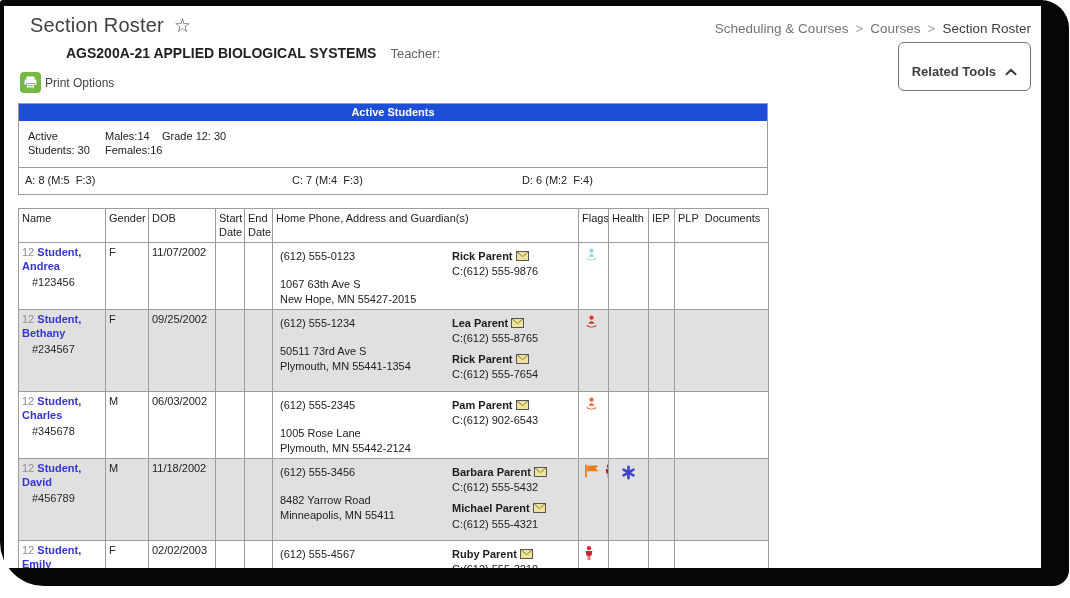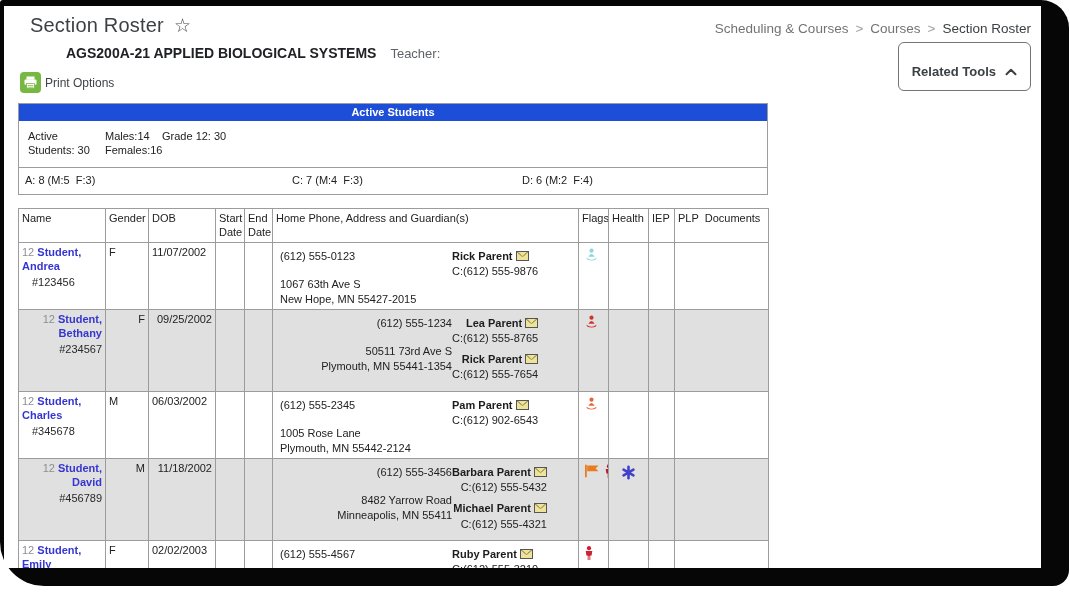--- a/index.html
+++ b/index.html
@@ -34,21 +34,21 @@
   .blended{border-top:1px solid #9c9c9c;padding:6px 0 8px 6px;font-size:11px;color:#222;}
   .blended-title{font-weight:bold;margin-bottom:8px;}
   .groups{display:grid;grid-template-columns:267px 230px auto;row-gap:9px;white-space:pre;}
 
   
   .roster-table{position:absolute;left:14px;top:202px;width:750px;border-collapse:collapse;table-layout:fixed;
     font-size:11px;color:#222;background:#fff;}
   .roster-table th,.roster-table td{border:1px solid #9c9c9c;vertical-align:top;padding:2px 3px;text-align:left;
     font-weight:normal;line-height:1.3;overflow:hidden;}
   .roster-table th{height:26px;white-space:pre-wrap;}
-  .roster-table tr.shaded td{background:#e0e0e0;text-align:right;}
+  .roster-table tr.shaded td{background:#e0e0e0;}
   .grade-prefix{color:#8a8f94;}
   .name-link{color:#3535d1;font-weight:bold;text-decoration:none;cursor:pointer;}
   .stu-num{padding-left:10px;margin-top:2px;color:#26282a;}
   .home-flex{display:flex;}
   .home-left{width:172px;flex:none;padding-left:4px;padding-top:4px;}
   .addr{margin-top:14px;line-height:1.35;}
   .guardians{padding-top:4px;}
   .guardian{margin-bottom:7px;}
   .g-name{font-weight:bold;color:#1c1c1c;}
   .env{vertical-align:-1px;margin-left:3px;cursor:pointer;}

